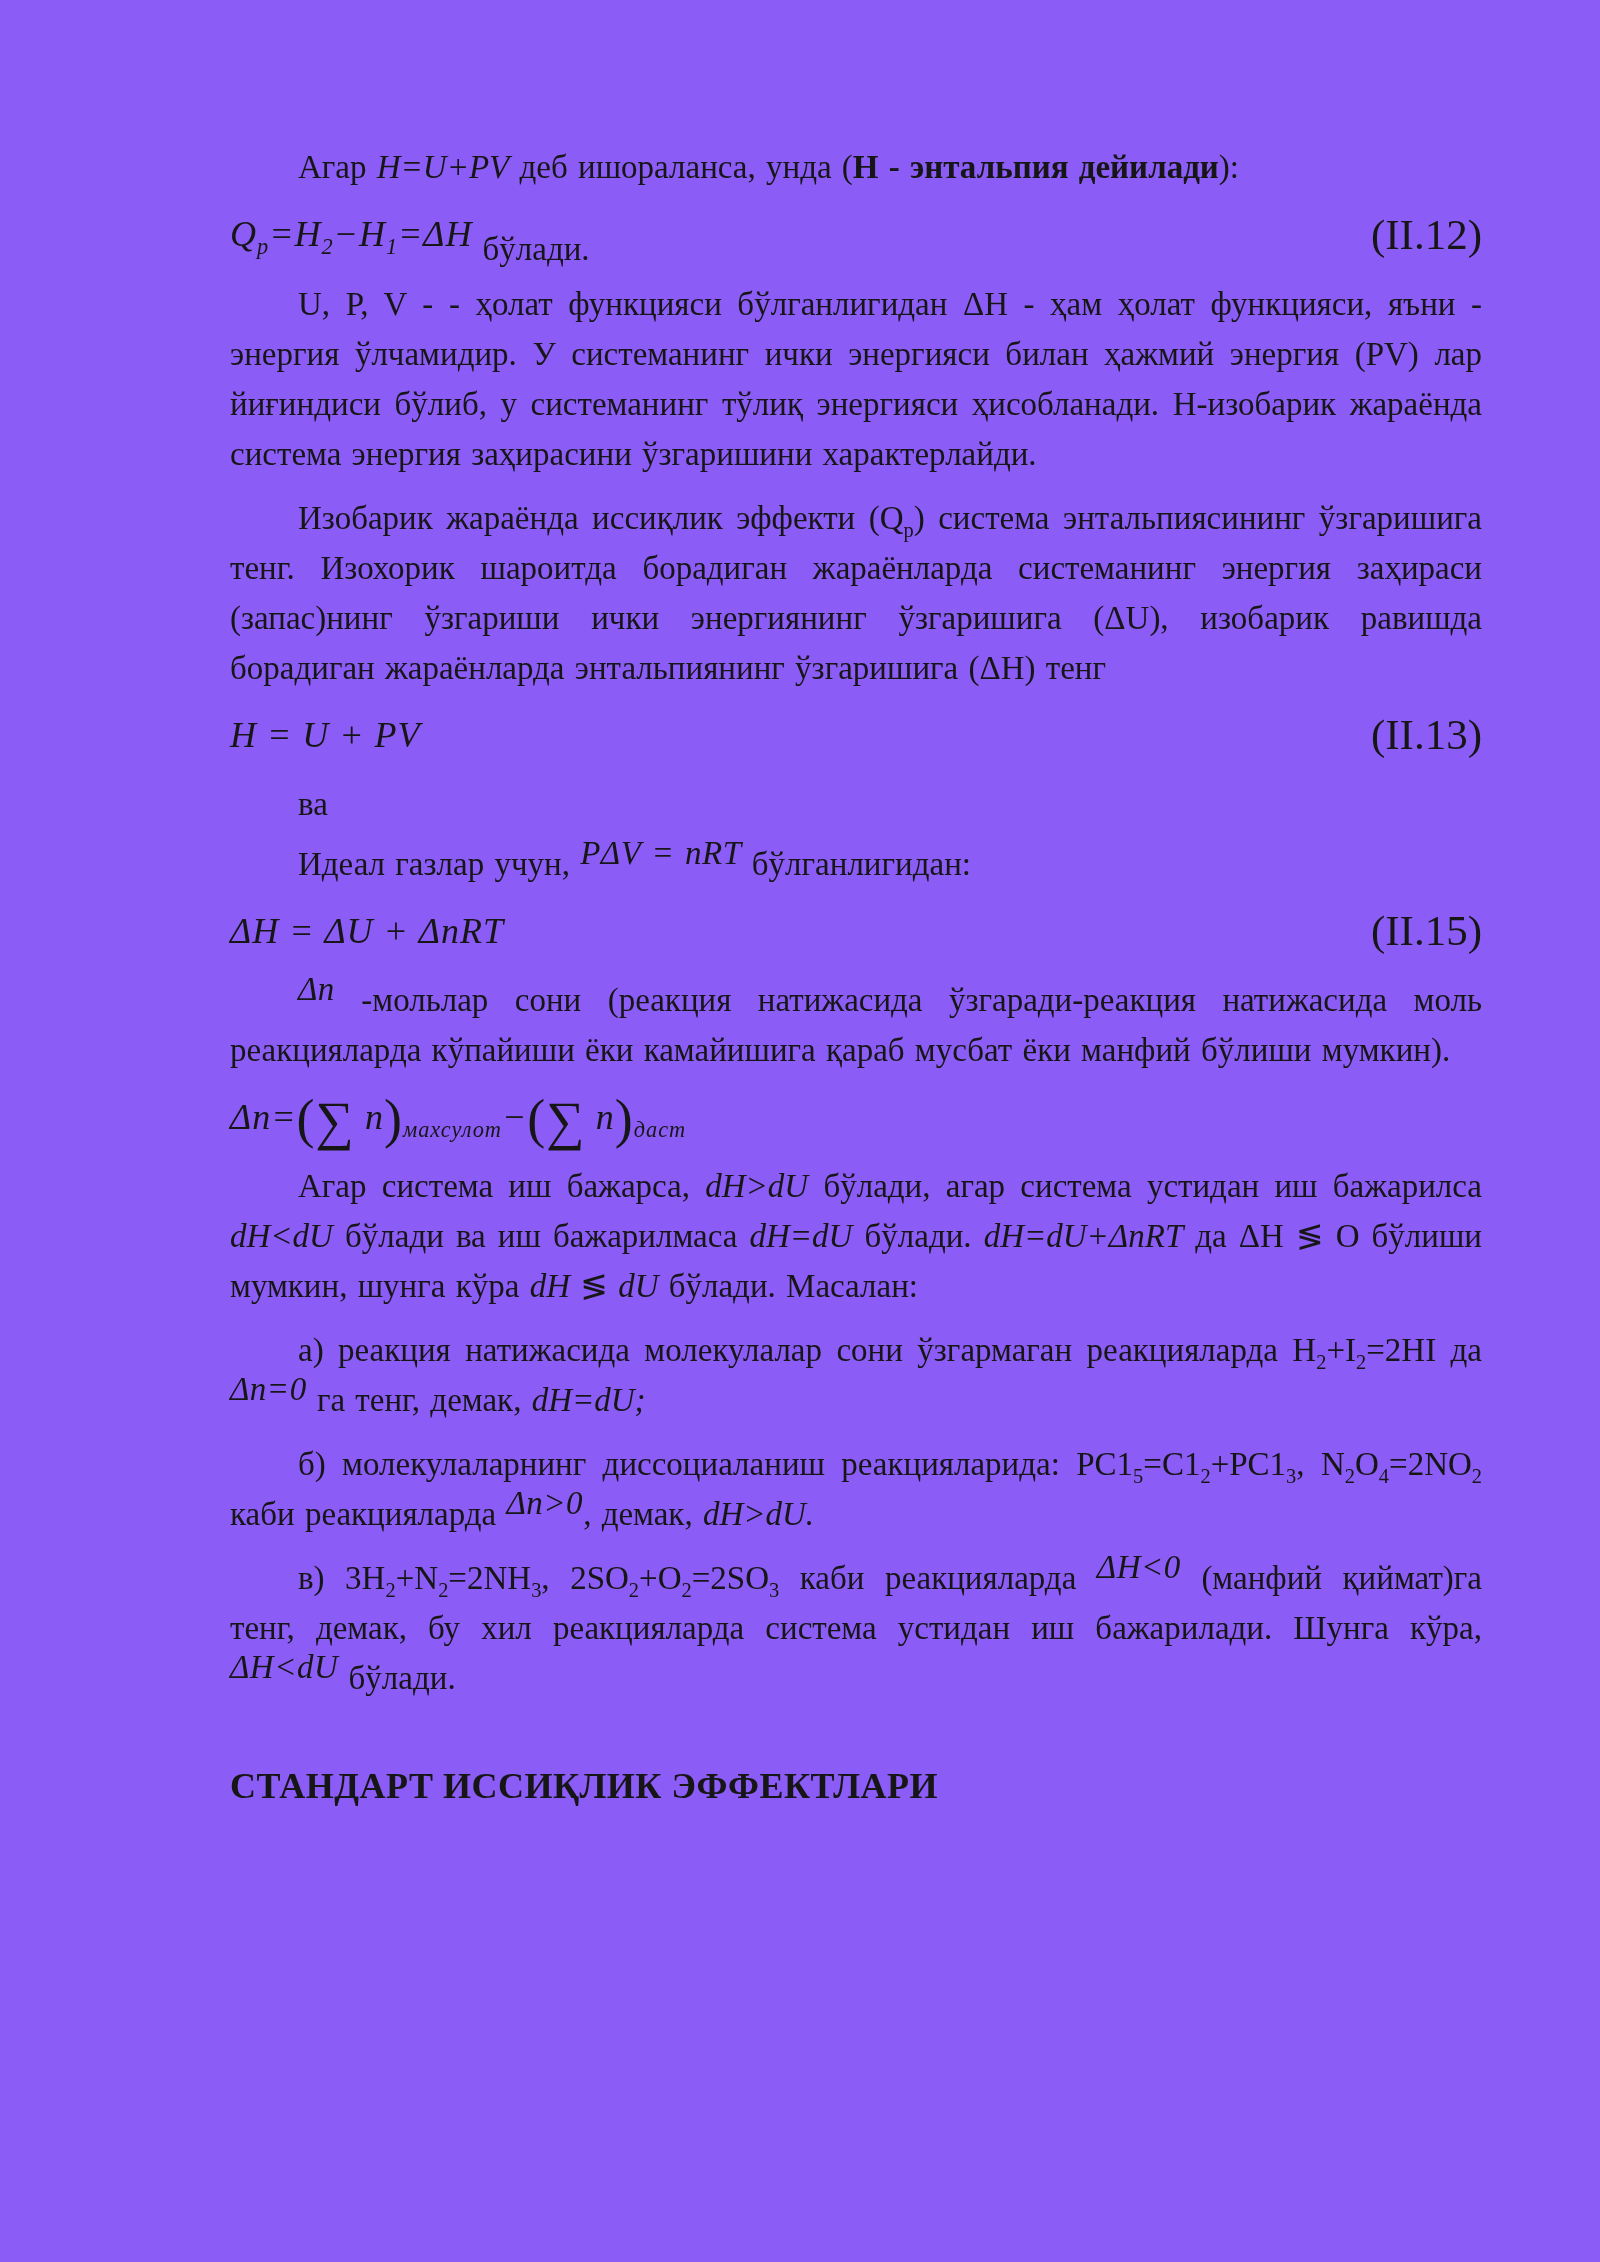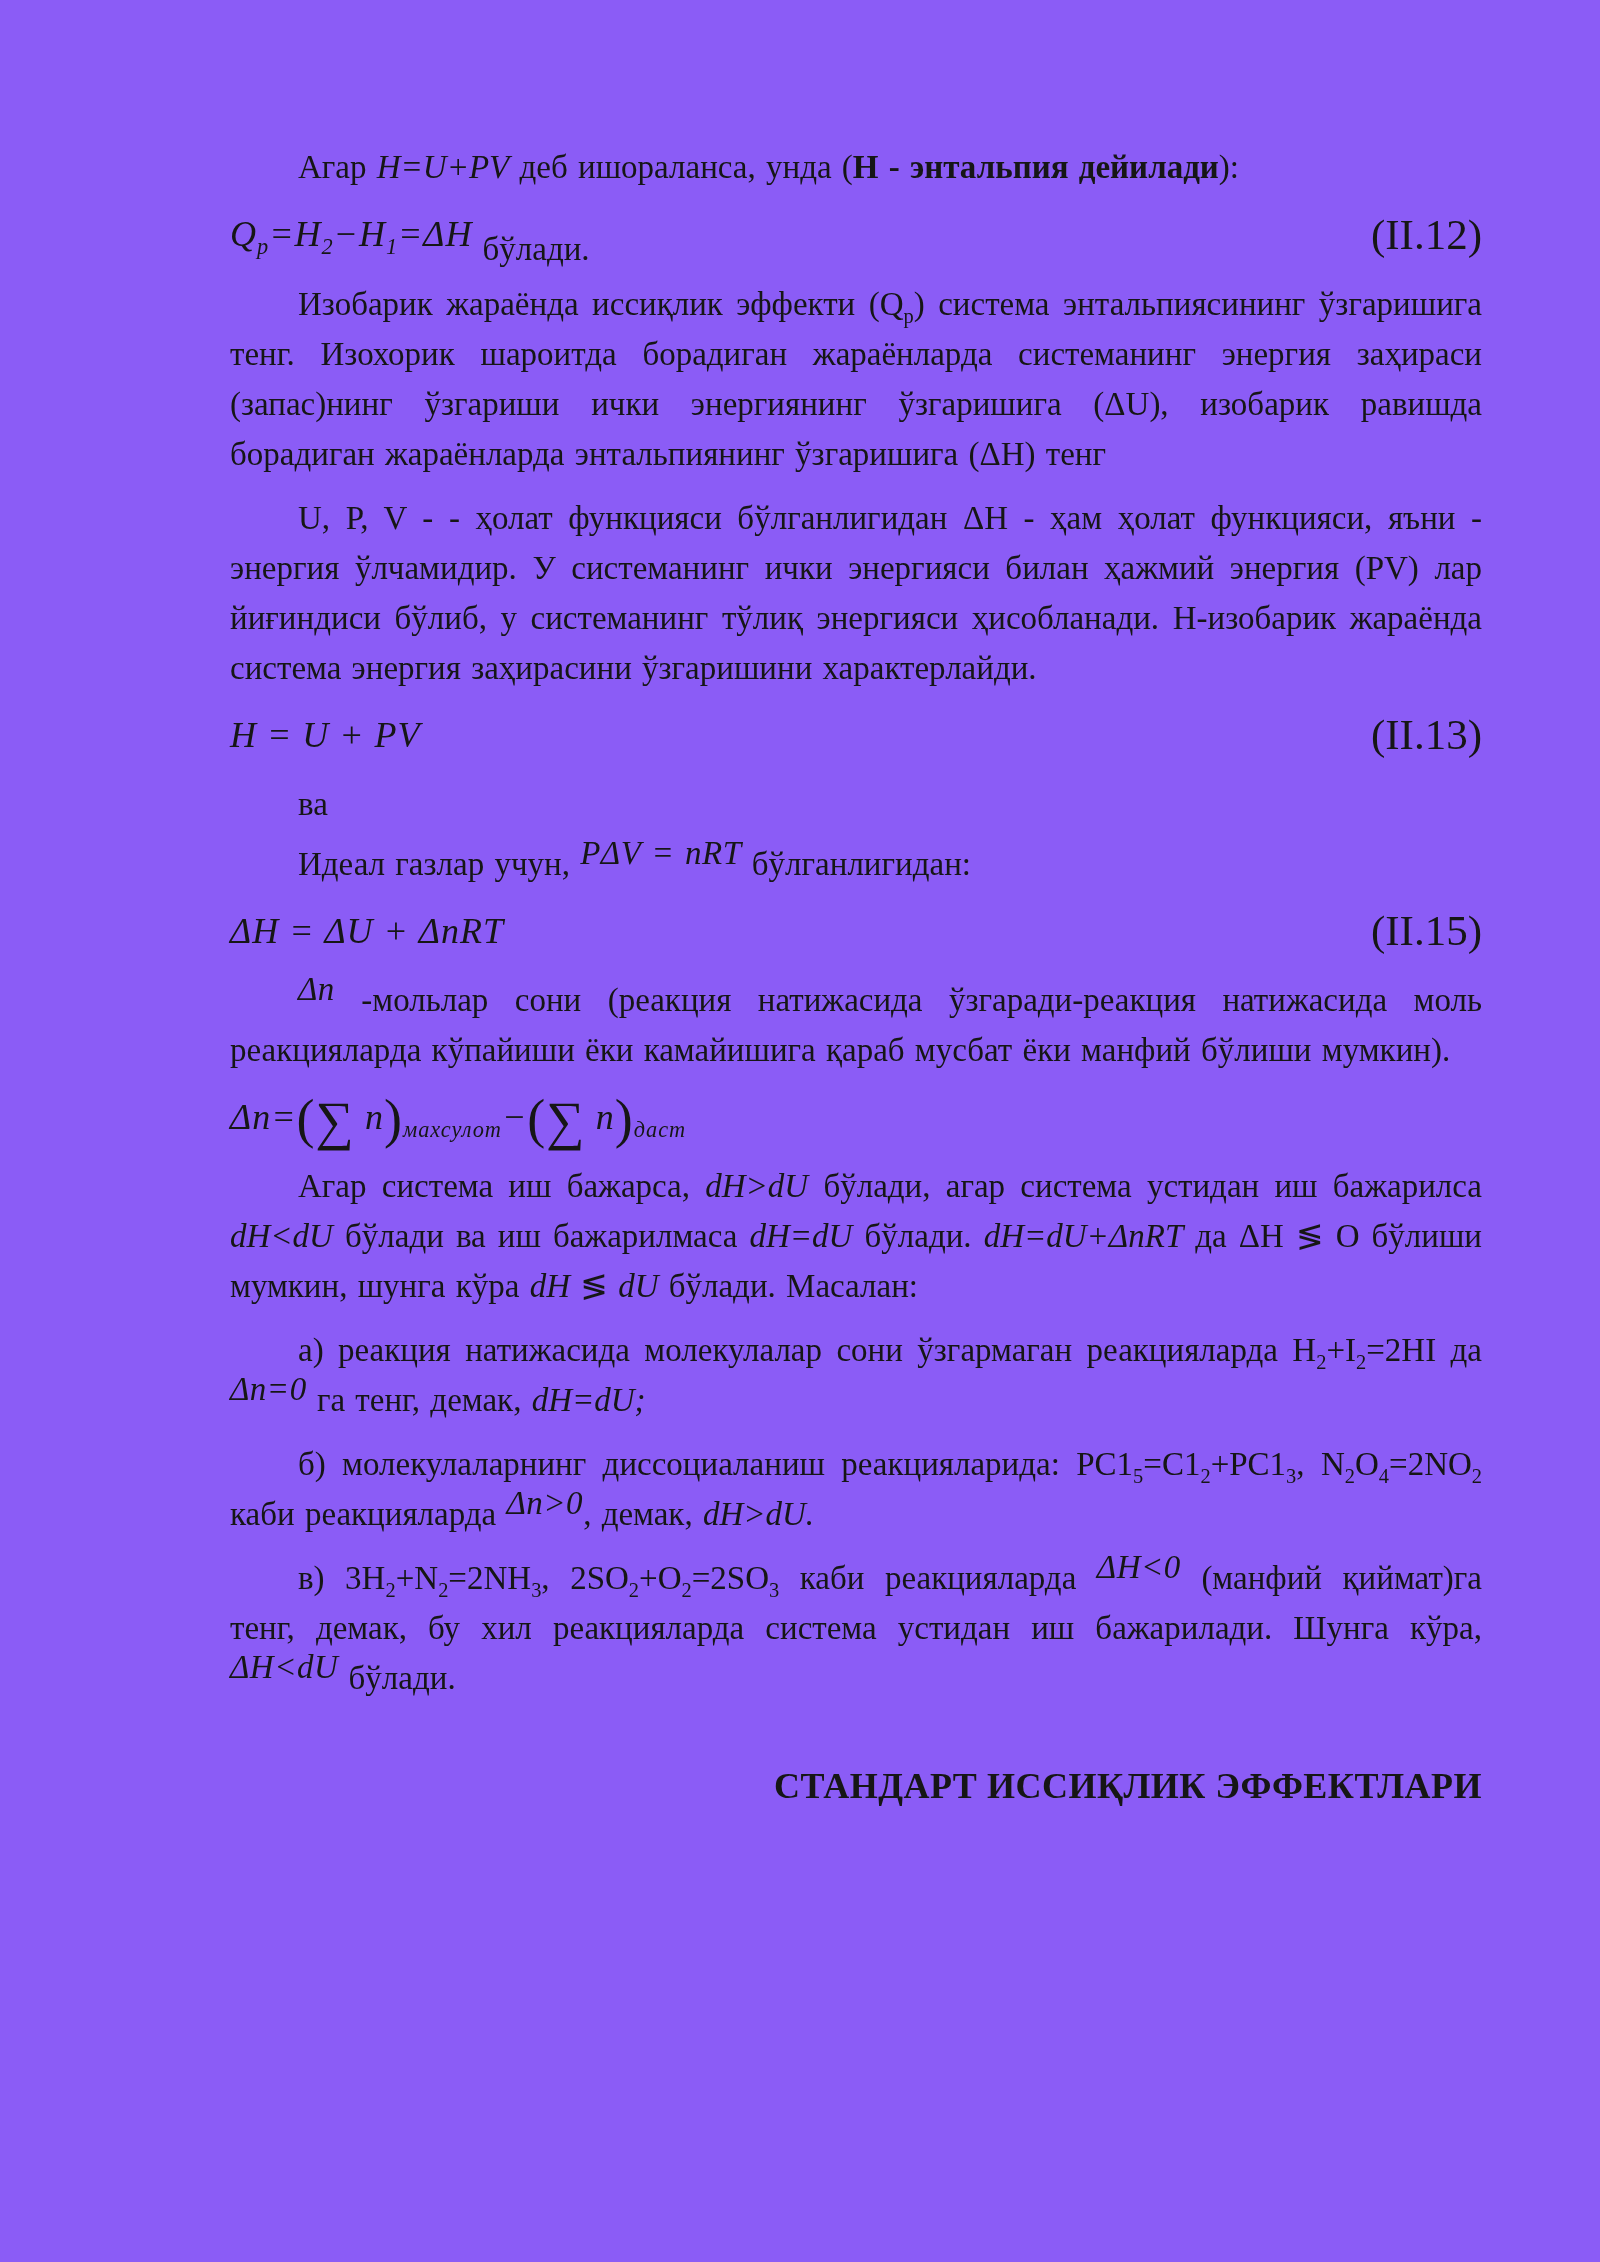--- a/index.html
+++ b/index.html
@@ -50,43 +50,43 @@
     font-style:normal; font-size:33px; letter-spacing:0;
     position:relative; top:0.42em; margin-left:10px;
   }
   .seg-t{font-style:italic;}
   sub.seg-sub{font-style:italic;}
   .seg-sigma{font-style:normal; font-size:1.5em; vertical-align:-0.18em; line-height:0;}
   .seg-paren{font-style:normal; font-size:1.5em; font-weight:300; vertical-align:-0.14em; line-height:0;}
 
   .heading{
     margin:58px 0 0 0;
-    text-align:right;
+    text-align:left;
     font-weight:bold;
     font-size:36px;
     letter-spacing:0.5px;
   }
 </style>
 </head>
 <body>
 
 <div class="page">
 
   <p class="para"><span class="run-n">Агар </span><span class="run-i">H=U+PV</span><span class="run-n"> деб ишораланса, унда (</span><span class="run-b">Н - энтальпия дейилади</span><span class="run-n">):</span></p>
 
   <div class="eq-row">
     <span class="eq-body">
       <span class="math"><span class="seg-t">Q</span><sub class="seg-sub">p</sub><span class="seg-t">=H</span><sub class="seg-sub">2</sub><span class="seg-t">−H</span><sub class="seg-sub">1</sub><span class="seg-t">=ΔH</span></span><span class="eq-suffix">бўлади.</span>
     </span>
     <span class="eq-num">(II.12)</span>
   </div>
 
+  <p class="para"><span class="run-n">U, P, V - - ҳолат функцияси бўлганлигидан ΔН - ҳам ҳолат функцияси, яъни - энергия ўлчамидир. У системанинг ички энергияси билан ҳажмий энергия (PV) лар йиғиндиси бўлиб, у системанинг тўлиқ энергияси ҳисобланади. Н-изобарик жараёнда система энергия заҳирасини ўзгаришини характерлайди.</span></p>
+
   <p class="para"><span class="run-n">Изобарик жараёнда иссиқлик эффекти (Q</span><sub>p</sub><span class="run-n">) система энтальпиясининг ўзгаришига тенг. Изохорик шароитда борадиган жараёнларда системанинг энергия заҳираси (запас)нинг ўзгариши ички энергиянинг ўзгаришига (ΔU), изобарик равишда борадиган жараёнларда энтальпиянинг ўзгаришига (ΔН) тенг</span></p>
-
-  <p class="para"><span class="run-n">U, P, V - - ҳолат функцияси бўлганлигидан ΔН - ҳам ҳолат функцияси, яъни - энергия ўлчамидир. У системанинг ички энергияси билан ҳажмий энергия (PV) лар йиғиндиси бўлиб, у системанинг тўлиқ энергияси ҳисобланади. Н-изобарик жараёнда система энергия заҳирасини ўзгаришини характерлайди.</span></p>
 
   <div class="eq-row">
     <span class="eq-body">
       <span class="math"><span class="seg-t">H = U + PV</span></span>
     </span>
     <span class="eq-num">(II.13)</span>
   </div>
 
   <p class="va-line">ва</p>
 

